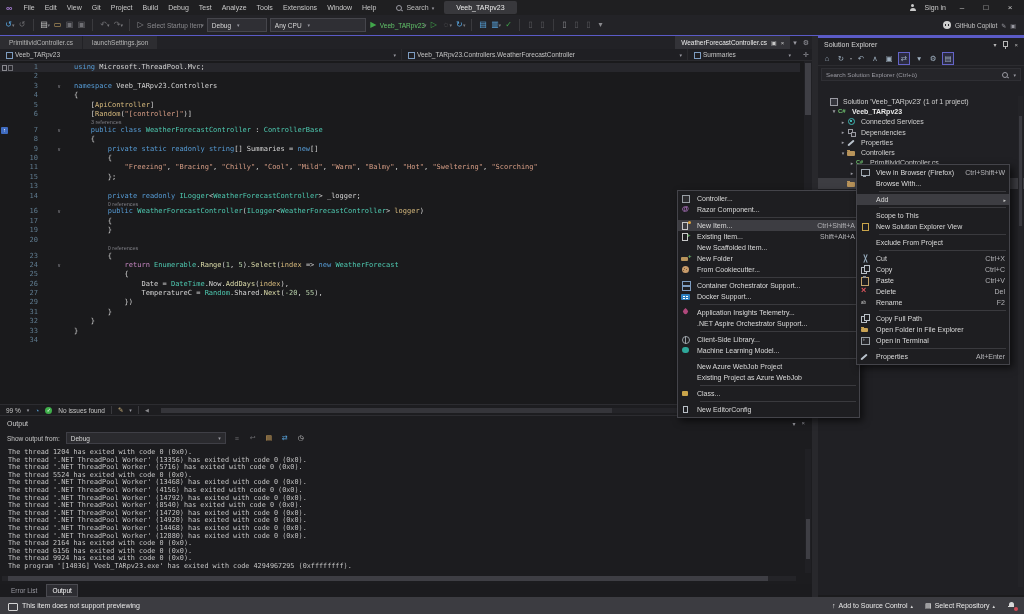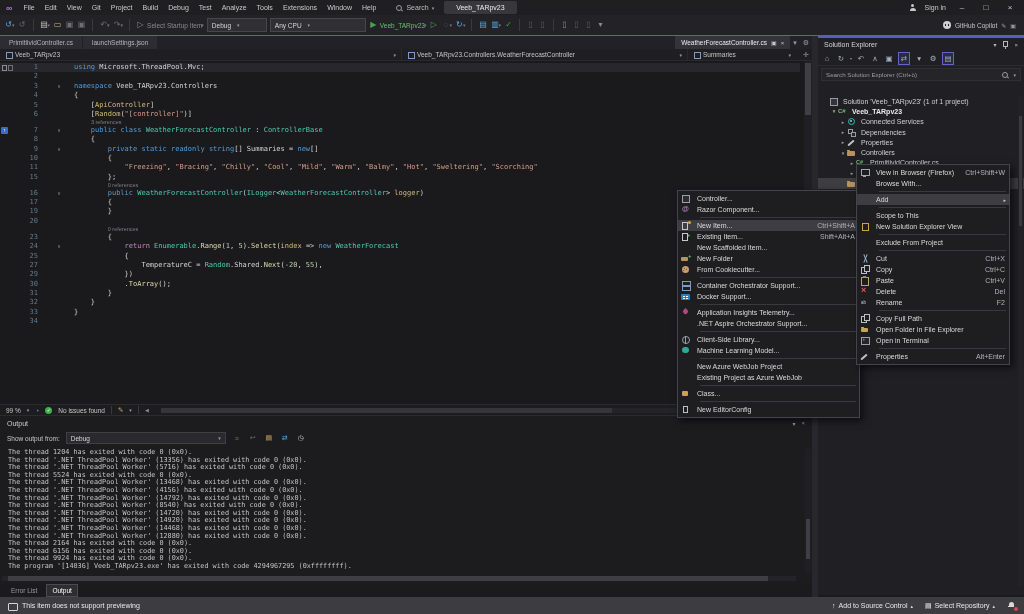--- a/index.html
+++ b/index.html
@@ -437,20 +437,32 @@
               <span class="lnum">11</span>
               <span class="foldc"></span>
               <span class="cd"><span class="d">            </span><span class="s">"Freezing"</span><span class="d">, </span><span class="s">"Bracing"</span><span class="d">, </span><span class="s">"Chilly"</span><span class="d">, </span><span class="s">"Cool"</span><span class="d">, </span><span class="s">"Mild"</span><span class="d">, </span><span class="s">"Warm"</span><span class="d">, </span><span class="s">"Balmy"</span><span class="d">, </span><span class="s">"Hot"</span><span class="d">, </span><span class="s">"Sweltering"</span><span class="d">, </span><span class="s">"Scorching"</span></span>
             </div>
             <div class="crow">
               <span class="mgl"></span>
               <span class="lnum">15</span>
               <span class="foldc"></span>
               <span class="cd"><span class="d">        };</span></span>
             </div>
+            <div class="crow">
+              <span class="mgl"></span>
+              <span class="lnum">13</span>
+              <span class="foldc"></span>
+              <span class="cd"></span>
+            </div>
+            <div class="crow">
+              <span class="mgl"></span>
+              <span class="lnum">14</span>
+              <span class="foldc"></span>
+              <span class="cd"><span class="d">        </span><span class="k">private</span><span class="d"> </span><span class="k">readonly</span><span class="d"> </span><span class="t">ILogger</span><span class="d">&lt;</span><span class="t">WeatherForecastController</span><span class="d">&gt; _logger;</span></span>
+            </div>
             <div class="lens" style="padding-left: 107.76px;">0 references</div>
             <div class="crow">
               <span class="mgl"></span>
               <span class="lnum">16</span>
               <span class="foldc">∨</span>
               <span class="cd"><span class="d">        </span><span class="k">public</span><span class="d"> </span><span class="t">WeatherForecastController</span><span class="d">(</span><span class="t">ILogger</span><span class="d">&lt;</span><span class="t">WeatherForecastController</span><span class="d">&gt; </span><span class="a">logger</span><span class="d">)</span></span>
             </div>
             <div class="crow">
               <span class="mgl"></span>
               <span class="lnum">17</span>
@@ -483,35 +495,35 @@
               <span class="cd"><span class="d">            </span><span class="c">return</span><span class="d"> </span><span class="t">Enumerable</span><span class="d">.</span><span class="m">Range</span><span class="d">(</span><span class="n">1</span><span class="d">, </span><span class="n">5</span><span class="d">).</span><span class="m">Select</span><span class="d">(</span><span class="a">index</span><span class="d"> =&gt; </span><span class="k">new</span><span class="d"> </span><span class="t">WeatherForecast</span></span>
             </div>
             <div class="crow">
               <span class="mgl"></span>
               <span class="lnum">25</span>
               <span class="foldc"></span>
               <span class="cd"><span class="d">            {</span></span>
             </div>
             <div class="crow">
               <span class="mgl"></span>
+              <span class="lnum">26</span>
+              <span class="foldc"></span>
+              <span class="cd"><span class="d">                Date = </span><span class="t">DateTime</span><span class="d">.Now.</span><span class="m">AddDays</span><span class="d">(</span><span class="a">index</span><span class="d">),</span></span>
+            </div>
+            <div class="crow">
+              <span class="mgl"></span>
               <span class="lnum">27</span>
               <span class="foldc"></span>
               <span class="cd"><span class="d">                TemperatureC = </span><span class="t">Random</span><span class="d">.Shared.</span><span class="m">Next</span><span class="d">(</span><span class="n">-20</span><span class="d">, </span><span class="n">55</span><span class="d">),</span></span>
             </div>
             <div class="crow">
               <span class="mgl"></span>
               <span class="lnum">29</span>
               <span class="foldc"></span>
               <span class="cd"><span class="d">            })</span></span>
-            </div>
-            <div class="crow">
-              <span class="mgl"></span>
-              <span class="lnum">30</span>
-              <span class="foldc"></span>
-              <span class="cd"><span class="d">            .</span><span class="m">ToArray</span><span class="d">();</span></span>
             </div>
             <div class="crow">
               <span class="mgl"></span>
               <span class="lnum">31</span>
               <span class="foldc"></span>
               <span class="cd"><span class="d">        }</span></span>
             </div>
             <div class="crow">
               <span class="mgl"></span>
               <span class="lnum">32</span>

